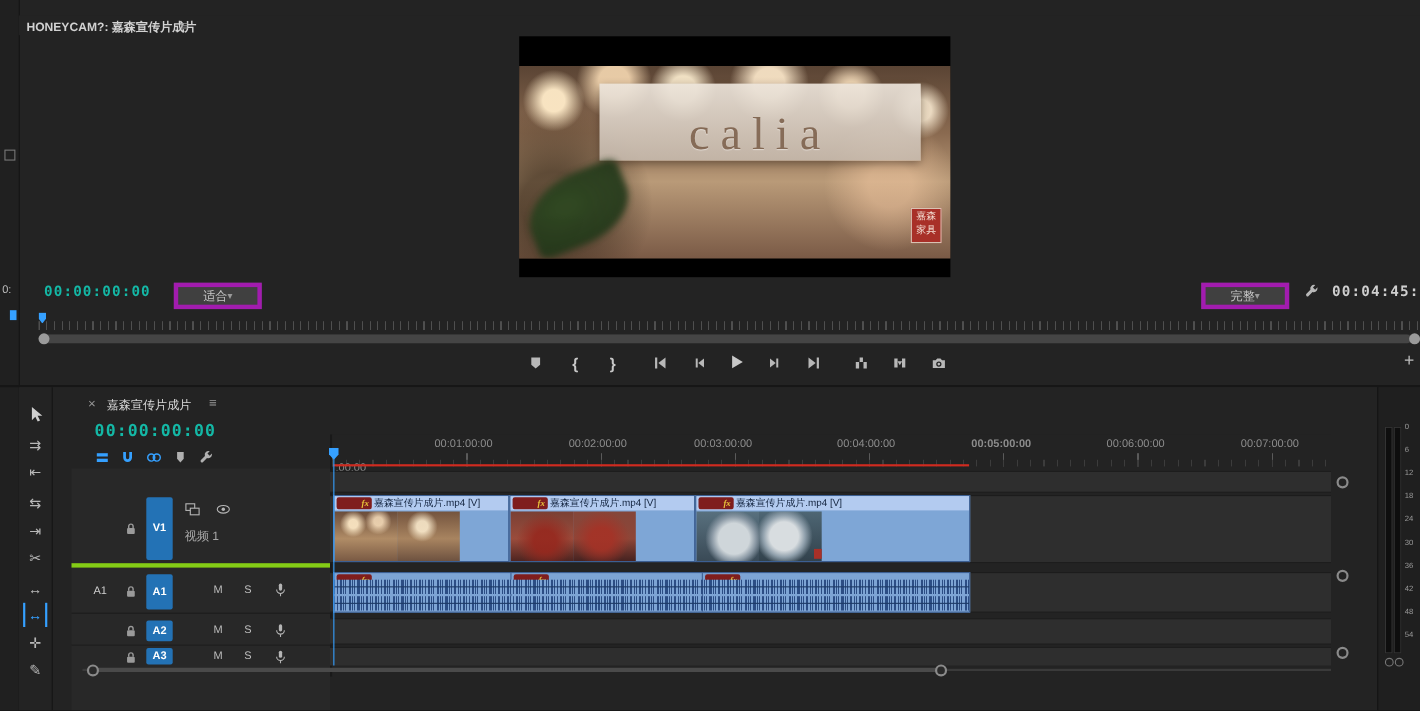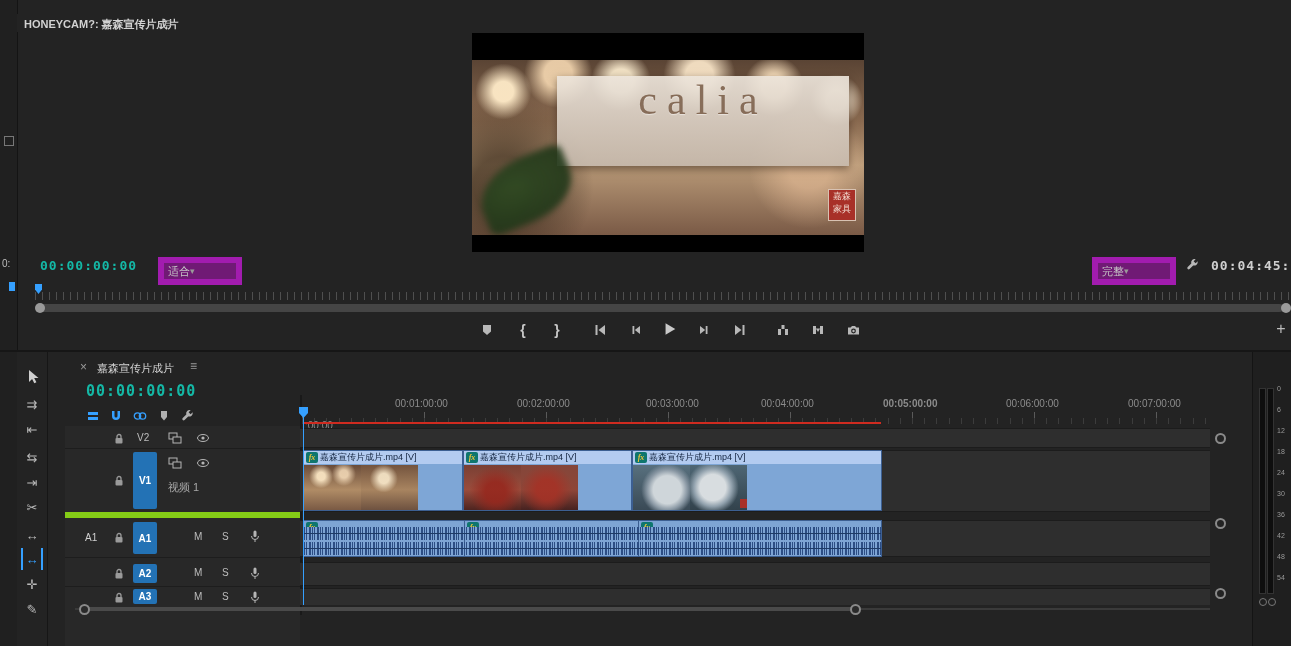--- a/index.html
+++ b/index.html
@@ -2,30 +2,30 @@
 <html><head>
 <meta charset="utf-8">
 <style>
   html,body { margin:0; padding:0; background:#111; }
   .stage { position:relative; width:1291px; height:646px; background:#232323;
            font-family:"Liberation Sans",sans-serif; color:#c8c8c8; overflow:hidden; }
   .abs { position:absolute; }
   .tc  { font-family:"DejaVu Sans Mono",monospace; font-weight:bold; letter-spacing:1px; }
   .blue { color:#14b8a6; }
   .small { font-size:10px; }
-  .ddown { border:6px solid #a21caf; background:#701a75; height:16px; font-size:11px;
-           color:#c8c8c8; display:flex; align-items:center; padding:0 4px; justify-content:flex-start; }
+  .ddown { border:4px solid #a21caf; background:#404040; height:16px; font-size:11px;
+           color:#c8c8c8; display:flex; align-items:center; padding:0 4px; justify-content:center; }
   .icbtn { width:22px; height:22px; display:flex; align-items:center; justify-content:center; }
   .tool  { width:22px; height:22px; display:flex; align-items:center; justify-content:center;
            font-size:13px; color:#b8b8b8; }
   .tool.active { color:#35a0ff; }
   svg { display:block; }
-  .fxb { display:inline-flex; width:12px; height:11px; background:#0f766e; color:#e8c33a;
+  .fxb { display:inline-flex; width:12px; height:11px; background:#7f1d1d; color:#e8c33a;
          font:italic bold 8px "Liberation Serif",serif; align-items:center; justify-content:center;
-         border-radius:2px; flex:0 0 auto; }
+         border-radius:2px; flex:0 0 auto;padding-left:20px; }
   .vclip { position:absolute; top:450px; height:61px; background:#7ea6d6;
            border:1px solid #3c5f92; box-sizing:border-box; overflow:hidden; }
   .vclip .chead { height:13px; background:#b3cbf0; display:flex; align-items:center; gap:2px;
                   padding:0 2px; font-size:9px; color:#13243f; white-space:nowrap; overflow:hidden; }
   .thumb { position:absolute; top:14px; width:57px; height:45px; }
   .wave { position:absolute; left:0; right:0; height:13px;
           background:repeating-linear-gradient(90deg,#2c4d84 0 1px,#7da4d4 1px 2px,#2c4d84 2px 3px,#7da4d4 3px 5px,#2c4d84 5px 7px,#7da4d4 7px 8px); }
   .wave::after { content:""; position:absolute; left:0; right:0; top:6px; height:1px; background:#1d3a66; }
   .lane { position:absolute; left:300px; width:910px; background:#2e2e2e;
           border-top:1px solid #1c1c1c; border-bottom:1px solid #1c1c1c; box-sizing:border-box; }
@@ -59,21 +59,21 @@
         radial-gradient(circle at 8% 18%, rgba(255,235,200,.95) 0 10px, transparent 28px),
         radial-gradient(circle at 22% 8%, rgba(255,225,185,.85) 0 14px, transparent 34px),
         radial-gradient(circle at 38% 12%, rgba(255,240,210,.9) 0 12px, transparent 30px),
         radial-gradient(circle at 58% 9%, rgba(255,235,205,.9) 0 14px, transparent 36px),
         radial-gradient(circle at 77% 15%, rgba(255,230,195,.9) 0 12px, transparent 30px),
         radial-gradient(circle at 93% 23%, rgba(255,240,215,.85) 0 10px, transparent 26px),
         radial-gradient(circle at 86% 62%, rgba(255,210,170,.45) 0 20px, transparent 60px),
         radial-gradient(circle at 8% 72%, rgba(60,45,30,.7) 0 30px, transparent 90px),
         linear-gradient(180deg, #5a4434 0%, #8a6a50 35%, #b99a78 60%, #7a5a46 100%);">
 
-        <div class="abs" style="left:73px;top:16px;width:292px;height:90px;background:linear-gradient(180deg,rgba(236,228,218,.92),rgba(198,186,174,.88));box-shadow:0 3px 8px rgba(40,25,15,.5);display:flex;align-items:flex-start;justify-content:center;margin-left:12px;">
+        <div class="abs" style="left:73px;top:16px;width:292px;height:70px;background:linear-gradient(180deg,rgba(236,228,218,.92),rgba(198,186,174,.88));box-shadow:0 3px 8px rgba(40,25,15,.5);display:flex;align-items:flex-end;justify-content:center;">
           <span style="font-family:'Liberation Serif',serif;font-size:42px;letter-spacing:10px;color:rgba(118,88,66,.85);text-shadow:0 1px 1px rgba(255,255,255,.5);">calia</span>
         </div>
 
         <div class="abs" style="left:6px;top:98px;width:96px;height:64px;background:radial-gradient(ellipse at 40% 40%, #2e4a22, #1c3016);border-radius:60% 12% 55% 12%;transform:rotate(-22deg);filter:blur(3px);opacity:.9;"></div>
 
         <div class="abs" style="left:356px;top:129px;width:26px;height:30px;background:#a83028;border:1px solid #d8c2b2;color:#f3ddd2;font-size:9px;line-height:13px;text-align:center;">
           <div>嘉森</div>
           <div>家具</div>
         </div>
       </div>
@@ -204,37 +204,22 @@
           <path d="M4 2h6v6L7 11.5 4 8z" fill="#b0b0b0"></path>
         </svg>
       <svg width="14" height="14" viewBox="0 0 14 14">
           <path d="M12.7 4.2a3.4 3.4 0 0 1-4.5 3.2L4.6 11a1.3 1.3 0 0 1-1.9-1.9l3.6-3.6a3.4 3.4 0 0 1 4.4-4.3L8.6 3.3l2 2 2.1-2.1z" fill="#b0b0b0"></path>
         </svg>
     </div>
   </div>
 
   <div class="abs" style="left:65px;top:426px;width:235px;height:220px;background:#282828;"></div>
 
-  <div class="hrow" style="top:428px;height:20px;border-bottom:1px solid #1d1d1d;">
-    <svg class="abs" style="left:47px;top:4px;" width="14" height="14" viewBox="0 0 14 14">
-        <rect x="3.5" y="6" width="7" height="5.5" rx="1" fill="#9a9a9a"></rect>
-        <path d="M5 6V4.5a2 2 0 0 1 4 0V6" fill="none" stroke="#9a9a9a" stroke-width="1.3"></path>
-      </svg>
-    <span class="abs small" style="left:72px;top:4px;color:#bdbdbd;">V2</span>
-    <svg class="abs" style="left:103px;top:3px;" width="14" height="14" viewBox="0 0 14 14">
-        <rect x="1" y="2" width="8" height="6" fill="none" stroke="#b5b5b5"></rect>
-        <rect x="5" y="6" width="8" height="6" fill="#282828" stroke="#b5b5b5"></rect>
-      </svg>
-    <svg class="abs" style="left:131px;top:3px;" width="14" height="14" viewBox="0 0 14 14">
-        <ellipse cx="7" cy="7" rx="5.5" ry="3.5" fill="none" stroke="#b5b5b5"></ellipse>
-        <circle cx="7" cy="7" r="1.6" fill="#b5b5b5"></circle>
-      </svg>
-  </div>
-
-  <div class="hrow" style="top:450px;height:62px;border-bottom:6px solid #84cc16;">
+
+  <div class="hrow" style="top:450px;height:62px;border-bottom:4px solid #84cc16;">
     <svg class="abs" style="left:47px;top:24px;" width="14" height="14" viewBox="0 0 14 14">
         <rect x="3.5" y="6" width="7" height="5.5" rx="1" fill="#9a9a9a"></rect>
         <path d="M5 6V4.5a2 2 0 0 1 4 0V6" fill="none" stroke="#9a9a9a" stroke-width="1.3"></path>
       </svg>
     <div class="tgt" style="left:68px;top:2px;width:24px;height:57px;">V1</div>
     <svg class="abs" style="left:103px;top:6px;" width="14" height="14" viewBox="0 0 14 14">
         <rect x="1" y="2" width="8" height="6" fill="none" stroke="#b5b5b5"></rect>
         <rect x="5" y="6" width="8" height="6" fill="#282828" stroke="#b5b5b5"></rect>
       </svg>
     <svg class="abs" style="left:131px;top:6px;" width="14" height="14" viewBox="0 0 14 14">
@@ -291,21 +276,21 @@
   </div>
 
   <div class="abs" style="left:300px;top:395px;width:2px;height:220px;background:#191919;"></div>
 
   <div class="abs" style="left:302px;top:395px;width:908px;height:29px;background:#232323;
        background-image:repeating-linear-gradient(90deg,#3c3c3c 0 1px,transparent 1px 12.2px),repeating-linear-gradient(90deg,#5a5a5a 0 1px,transparent 1px 122px);
        background-size:100% 6px,100% 12px;background-position:left bottom,left bottom;background-repeat:repeat-x;"></div>
   <span class="ruler-lbl" style="left:305px;margin-top:22px;">:00:00</span>
   <span class="ruler-lbl" style="left:395px;">00:01:00:00</span>
   <span class="ruler-lbl" style="left:517px;">00:02:00:00</span>
-  <span class="ruler-lbl" style="left:646px;">00:03:00:00</span>
+  <span class="ruler-lbl" style="left:631px;">00:03:00:00</span>
   <span class="ruler-lbl" style="left:761px;">00:04:00:00</span>
   <span class="ruler-lbl" style="left:883px;font-weight:bold;">00:05:00:00</span>
   <span class="ruler-lbl" style="left:1006px;">00:06:00:00</span>
   <span class="ruler-lbl" style="left:1128px;">00:07:00:00</span>
 
   <div class="abs" style="left:303px;top:422px;width:578px;height:2px;background:#cf2b20;"></div>
 
   <div class="lane" style="top:428px;height:20px;"></div>
   <div class="lane" style="top:450px;height:62px;"></div>
   <div class="lane" style="top:520px;height:37px;"></div>

